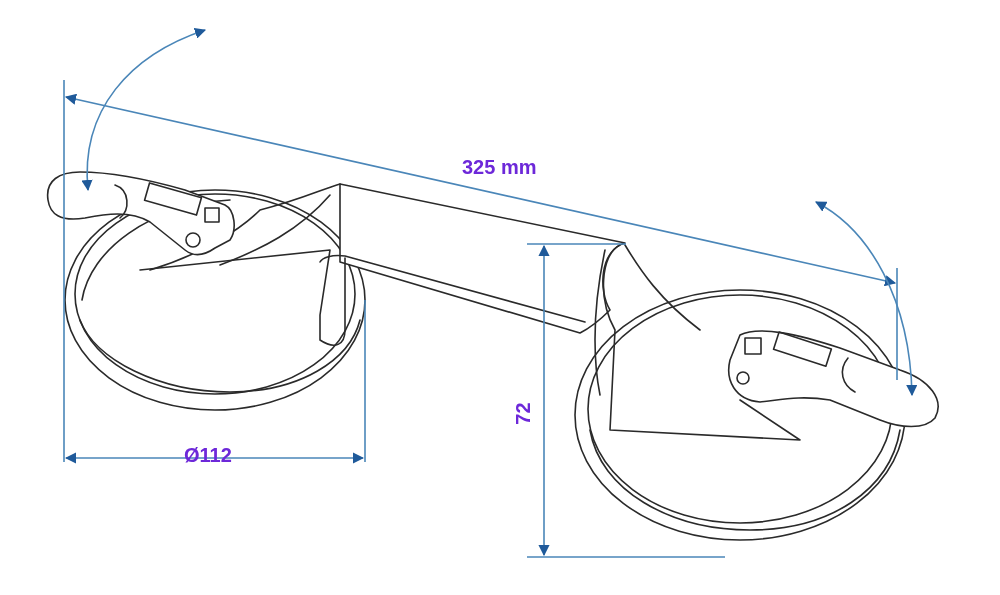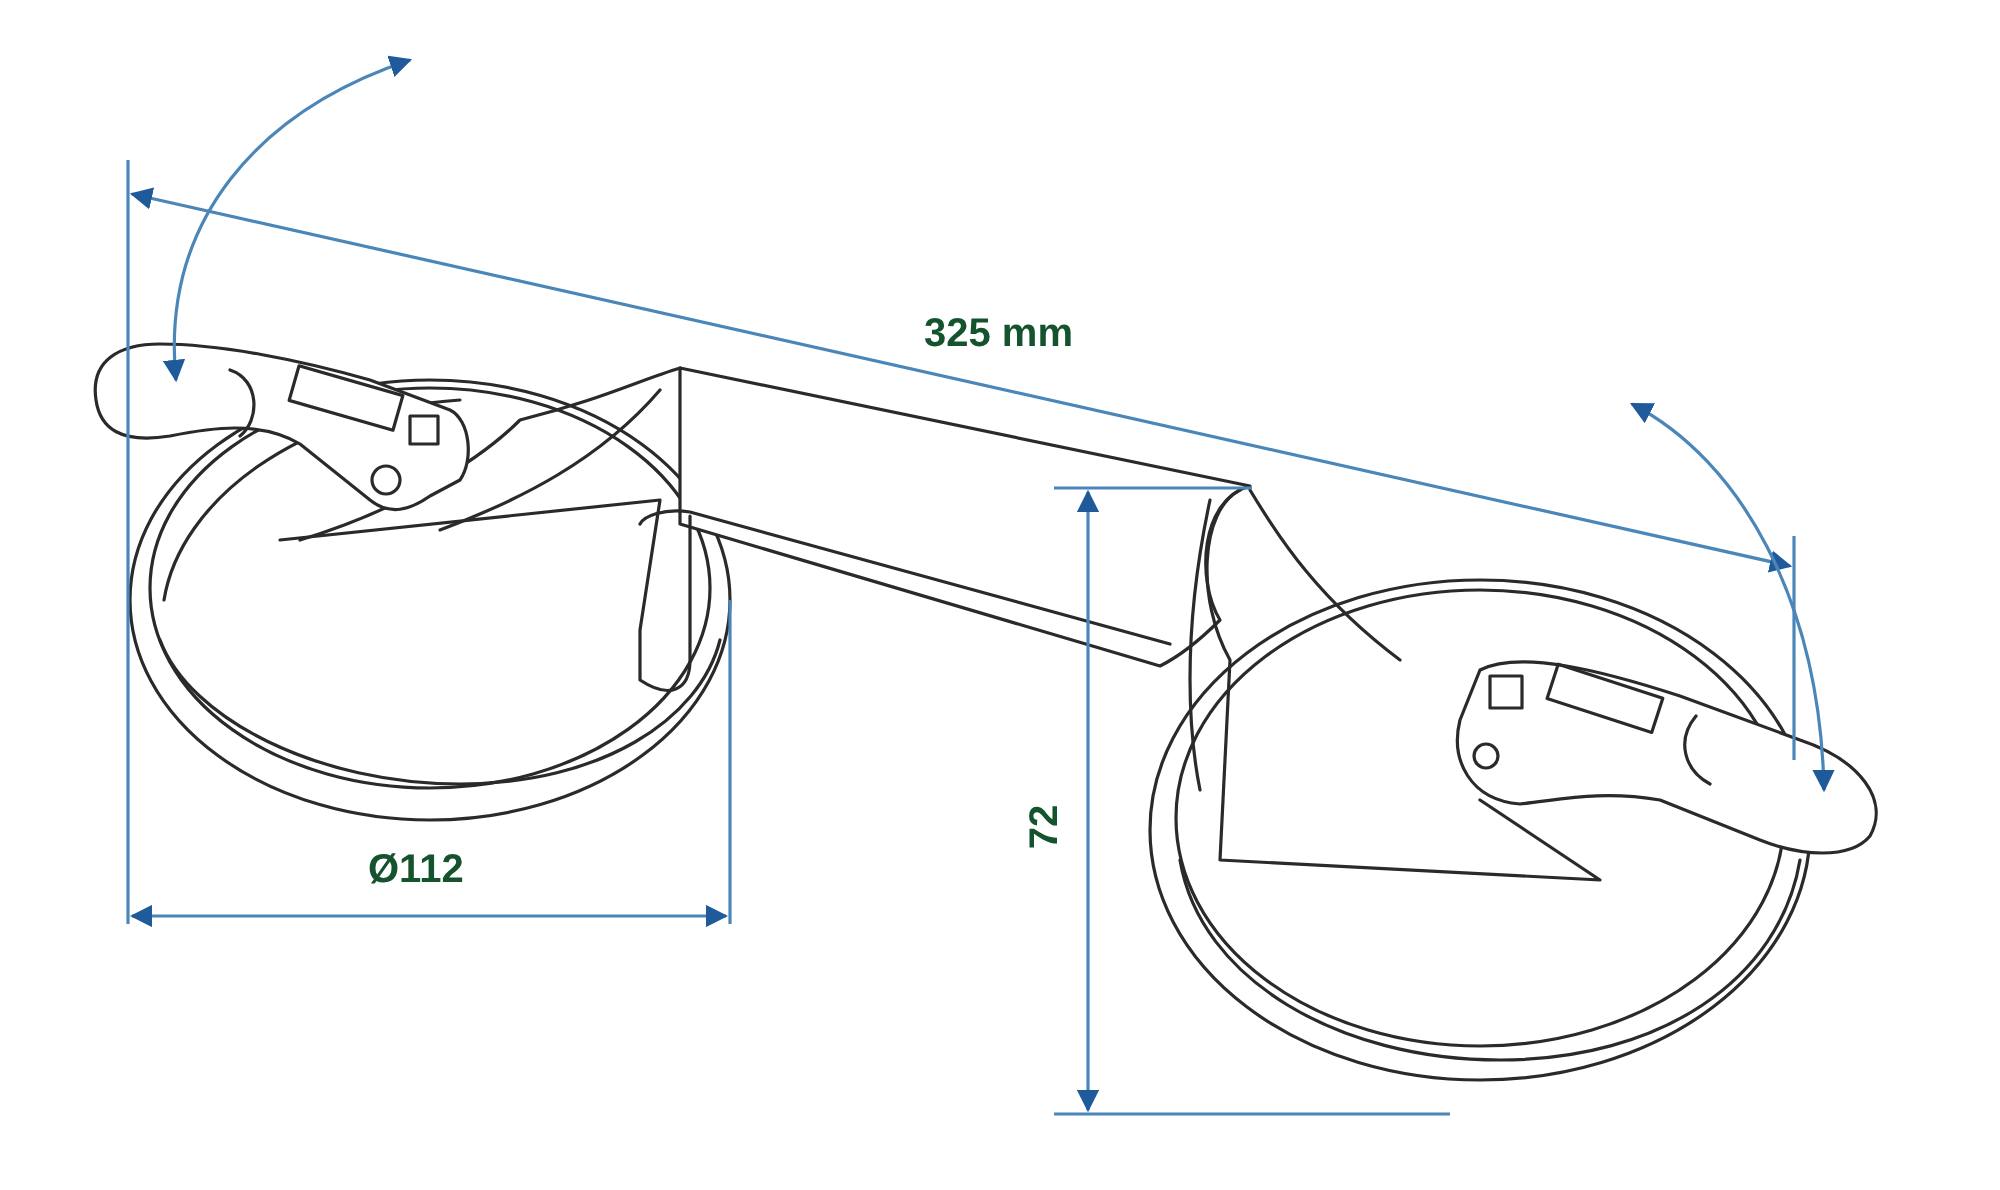--- a/index.html
+++ b/index.html
@@ -1,20 +1,20 @@
 <!DOCTYPE html>
 <html><head>
 <meta charset="utf-8">
 <style>
   html, body { margin: 0; padding: 0; background: #ffffff; }
   body { width: 1000px; height: 595px; overflow: hidden; position: relative; font-family: "Liberation Sans", sans-serif; }
   svg { position: absolute; left: 0; top: 0; }
-  .dim-label { position: absolute; font-family: "Liberation Sans", sans-serif; font-weight: bold; font-size: 20px; color: #14532d; white-space: nowrap; }
+  .dim-label { position: absolute; font-family: "Liberation Sans", sans-serif; font-weight: bold; font-size: 20px; color: #6d28d9; white-space: nowrap; }
   #lbl-length { left: 462px; top: 156px; }
-  #lbl-diameter { left: 184px; top: 424px; }
+  #lbl-diameter { left: 184px; top: 444px; }
   #lbl-height { left: 512px; top: 402px; transform: rotate(-90deg); transform-origin: center; }
 </style>
 </head>
 <body>
 
 <svg width="1000" height="595" viewBox="0 0 1000 595">
   <defs>
     <marker id="ah" viewBox="0 0 10 10" refX="9" refY="5" markerWidth="7" markerHeight="7" orient="auto-start-reverse">
       <path d="M0,0 L10,5 L0,10 z" fill="#1f5a9a"></path>
     </marker>

